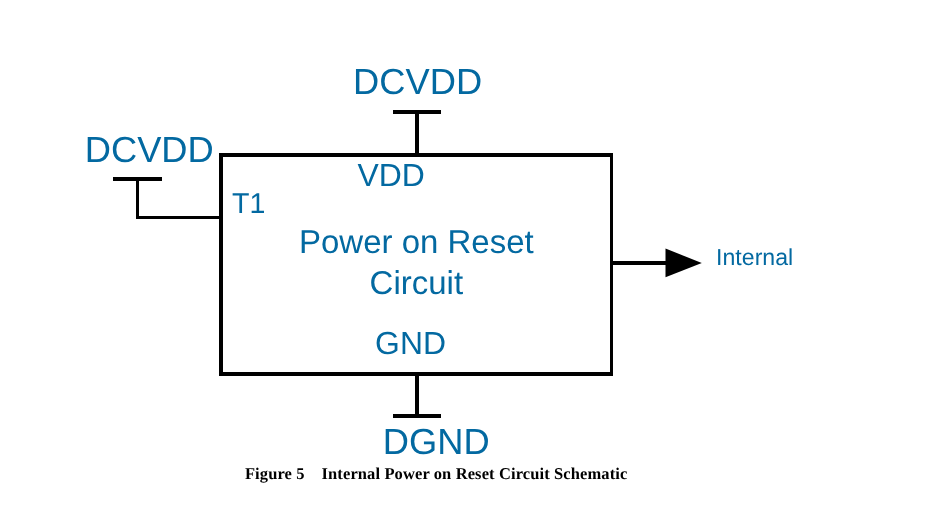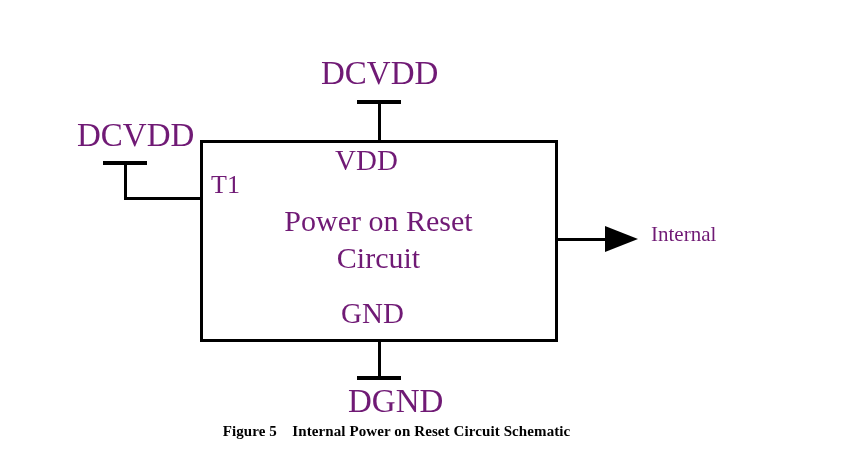--- a/index.html
+++ b/index.html
@@ -34,23 +34,23 @@
   .wire { stroke-width: 3; }
   .rail-tick { stroke-width: 3.5; }
   .block-outline {
     stroke-width: 3;
     fill: #ffffff;
   }
   .arrow-head { fill: #000000; stroke: none; }
 
   .lbl {
     position: absolute;
-    font-family: Liberation Serif, serif;
+    font-family: Liberation Sans, sans-serif;
     font-weight: 400;
-    color: #701a75;
+    color: #0369a1;
     white-space: pre;
     line-height: 1;
   }
   .lbl-rail { font-size: 33px; }
   .lbl-port { font-size: 29px; }
   .lbl-pin  { font-size: 26px; }
   .lbl-body { font-size: 30px; text-align: center; line-height: 1.22; }
   .lbl-out  { font-size: 21px; }
 
   #fig-caption {
@@ -87,21 +87,21 @@
     <polygon class="arrow-head" points="605,226 638,239 605,252"></polygon>
 
     <line class="wire" x1="379" y1="339" x2="379" y2="379"></line>
     <line class="rail-tick" x1="357" y1="378" x2="401" y2="378"></line>
   </svg>
 
   <div class="lbl lbl-rail" style="left:321px; top:57px;">DCVDD</div>
 
   <div class="lbl lbl-rail" style="left:77px; top:119px;">DCVDD</div>
 
-  <div class="lbl lbl-port" style="left:335px; top:146px;">VDD</div>
+  <div class="lbl lbl-port" style="left:325px; top:146px;">VDD</div>
 
   <div class="lbl lbl-pin" style="left:211px; top:172px;">T1</div>
 
   <div class="lbl lbl-port" style="left:341px; top:299px;">GND</div>
 
   <div class="lbl lbl-body" style="left:246px; top:203px; width:265px;"><span>Power on Reset</span><br><span>Circuit</span></div>
 
   <div class="lbl lbl-rail" style="left:336px; top:385px;margin-left:12px;">DGND</div>
 
   <div class="lbl lbl-out" style="left:651px; top:224px;">Internal</div>

